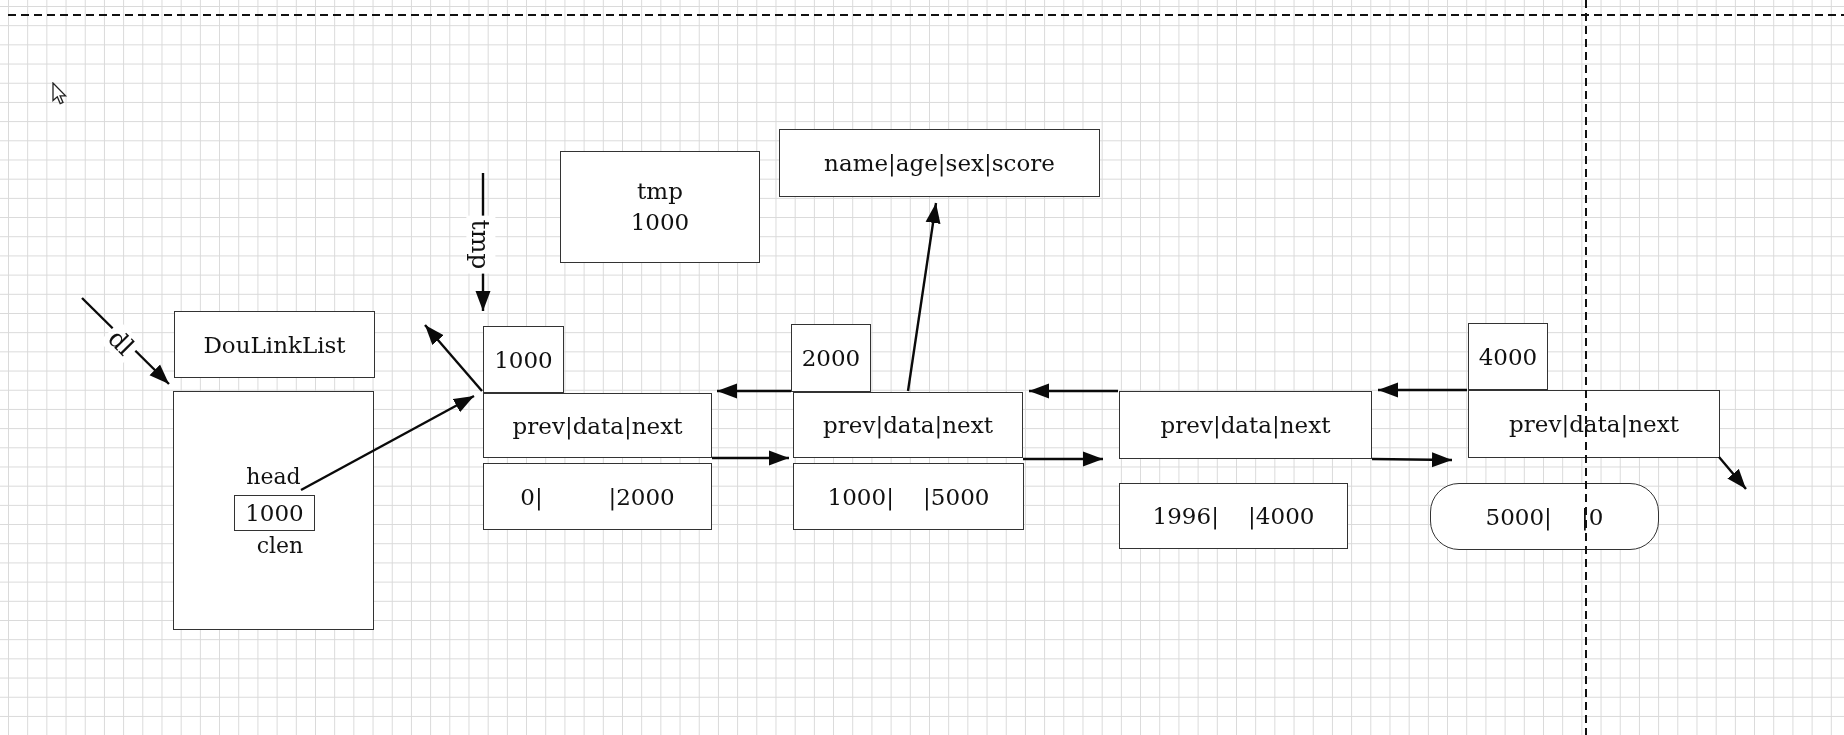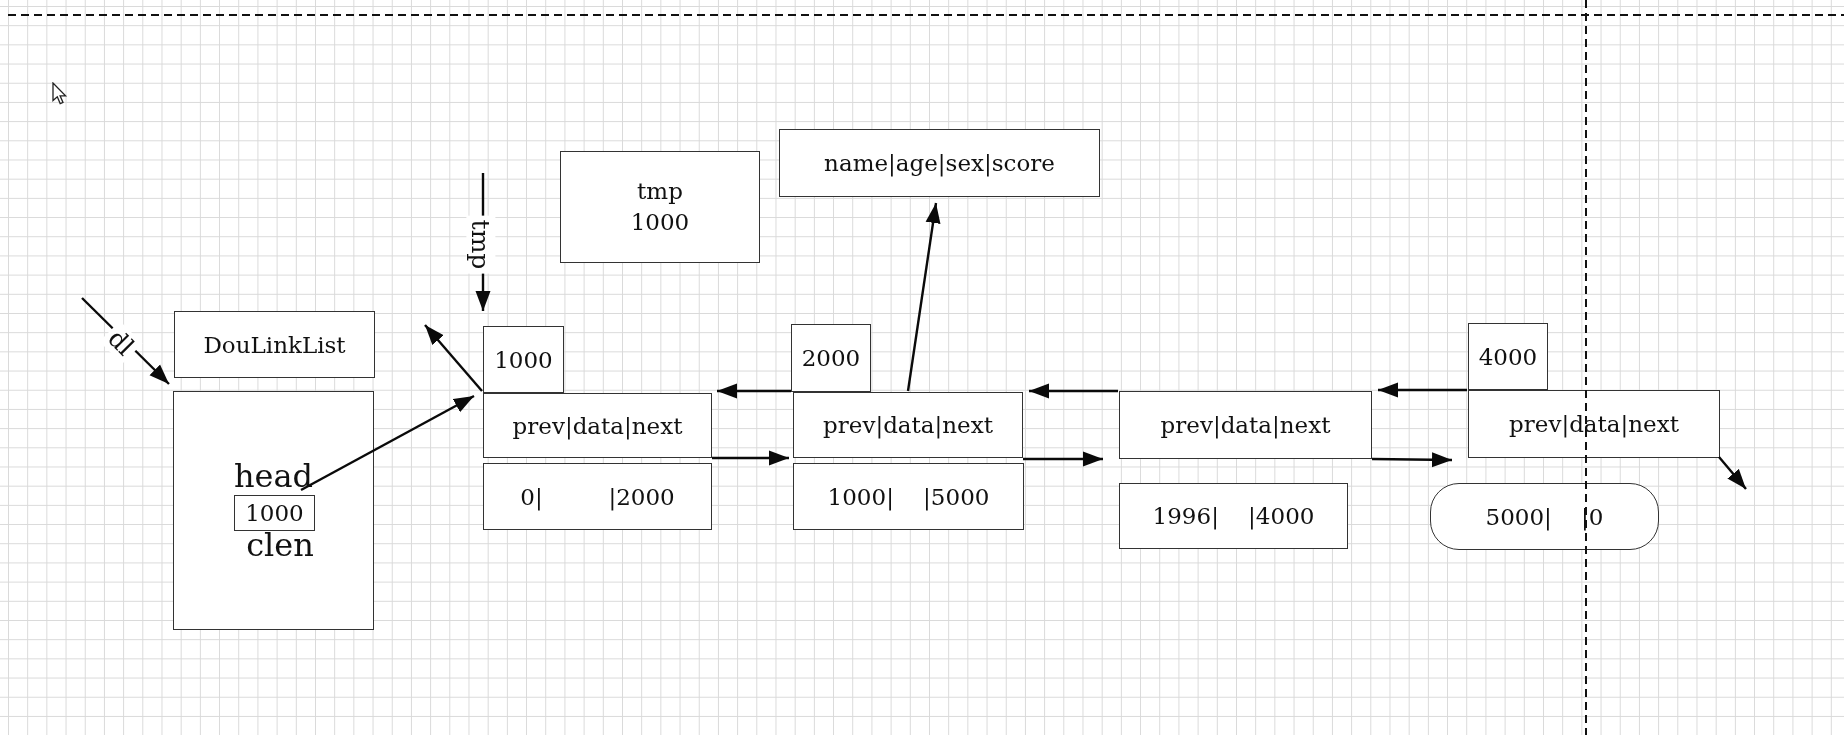--- a/index.html
+++ b/index.html
@@ -28,21 +28,21 @@
     justify-content: center;
     font-size: 23px;
     white-space: pre;
     z-index: 2;
   }
   .plain-label {
     position: absolute;
     display: flex;
     align-items: center;
     justify-content: center;
-    font-size: 32px;
+    font-size: 22px;
     z-index: 3;
     white-space: pre;
   }
   .arrow-label {
     position: absolute;
     font-size: 25px;
     background: #fff;
     padding: 0 4px;
     z-index: 4;
     white-space: pre;

